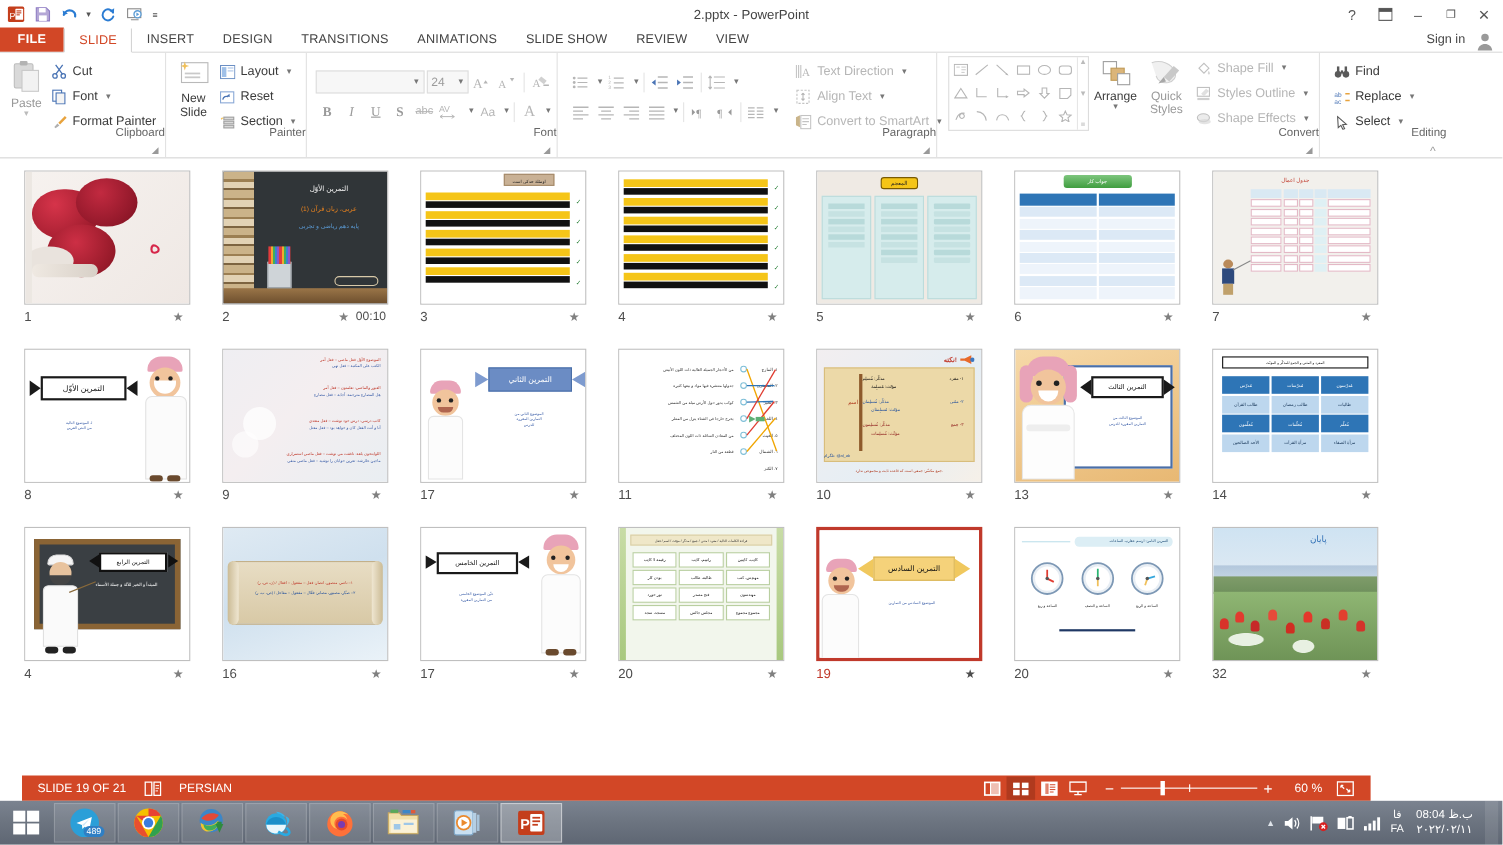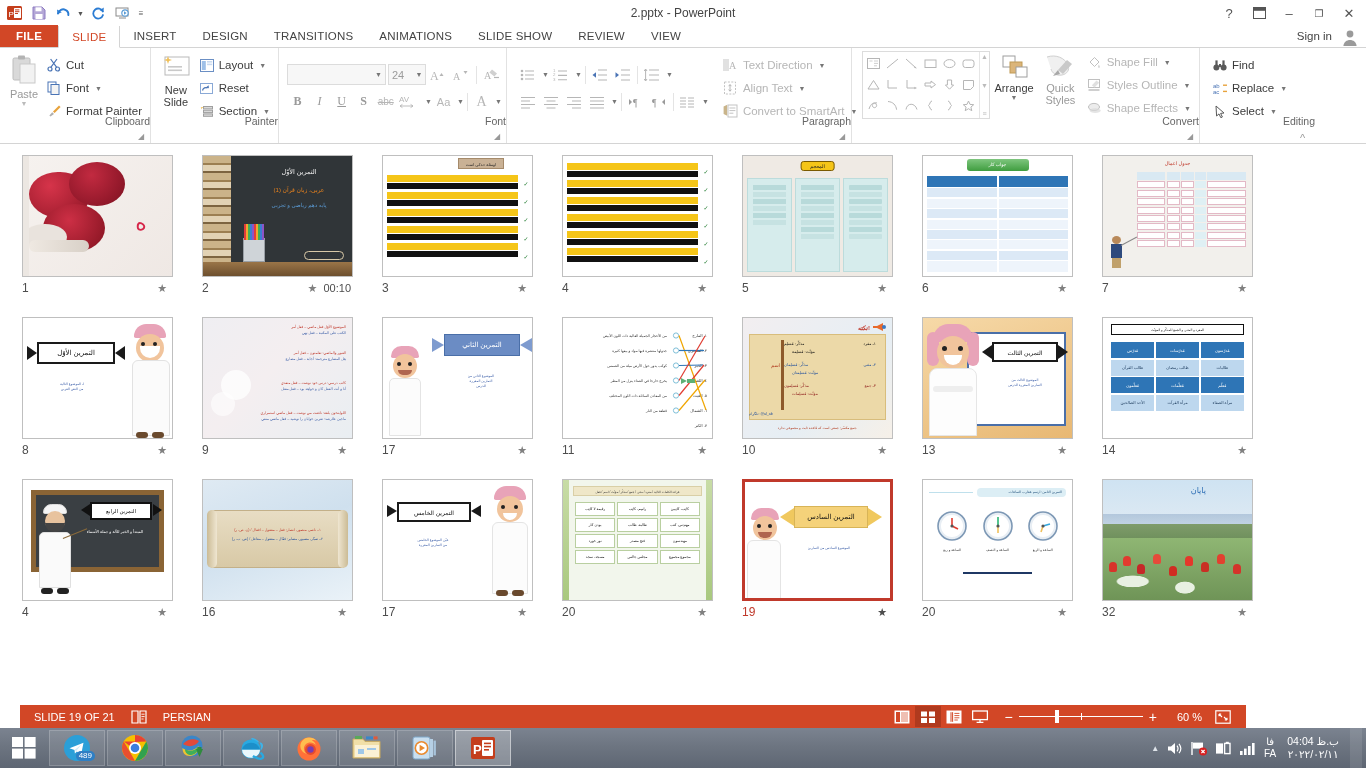--- a/index.html
+++ b/index.html
@@ -1618,18 +1618,18 @@
           <rect x="5" y="7.6" width="2.6" height="6.4" fill="#fff"></rect>
           <rect x="9" y="5" width="2.6" height="9" fill="#fff"></rect>
           <rect x="13" y="2" width="2.6" height="12" fill="#fff"></rect>
         </svg>
     </span>
     <span class="tray-lang">
       <span style="display:block">فا</span>
       <span style="display:block">FA</span>
     </span>
     <span class="tray-clock">
-      <span style="display:block">ب.ظ 04:04</span>
+      <span style="display:block">ب.ظ 08:04</span>
       <span style="display:block">٢٠٢٢/٠٢/١١</span>
     </span>
     <span class="show-desktop"></span>
   </div>
 </div>
 
 </body></html>

